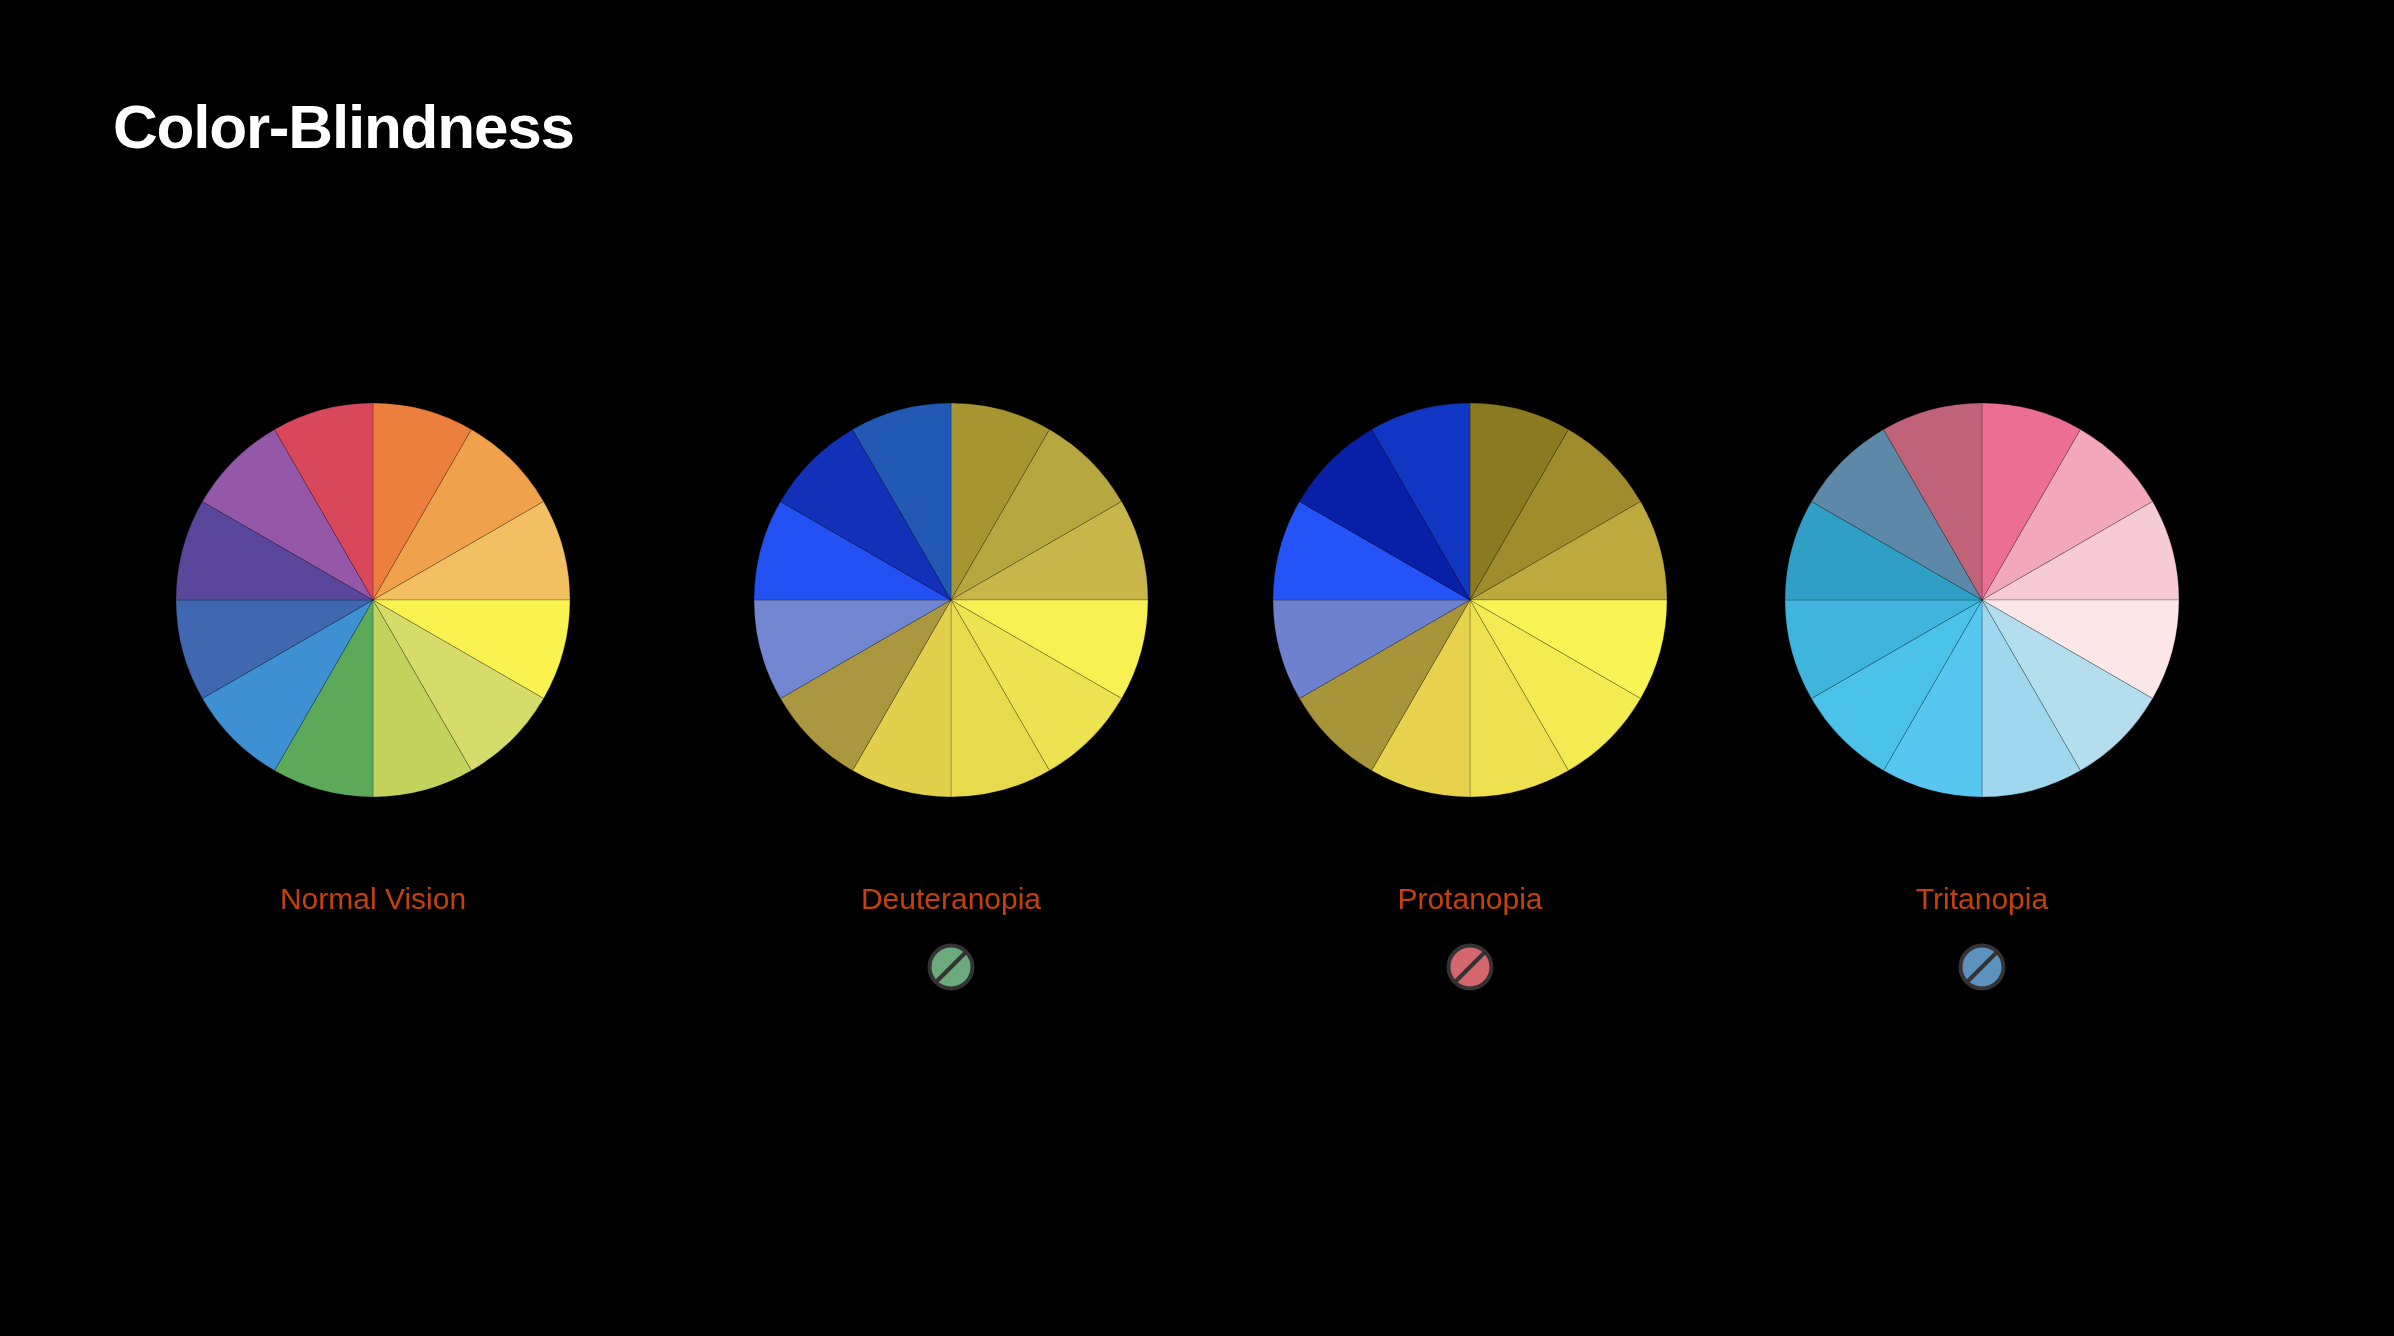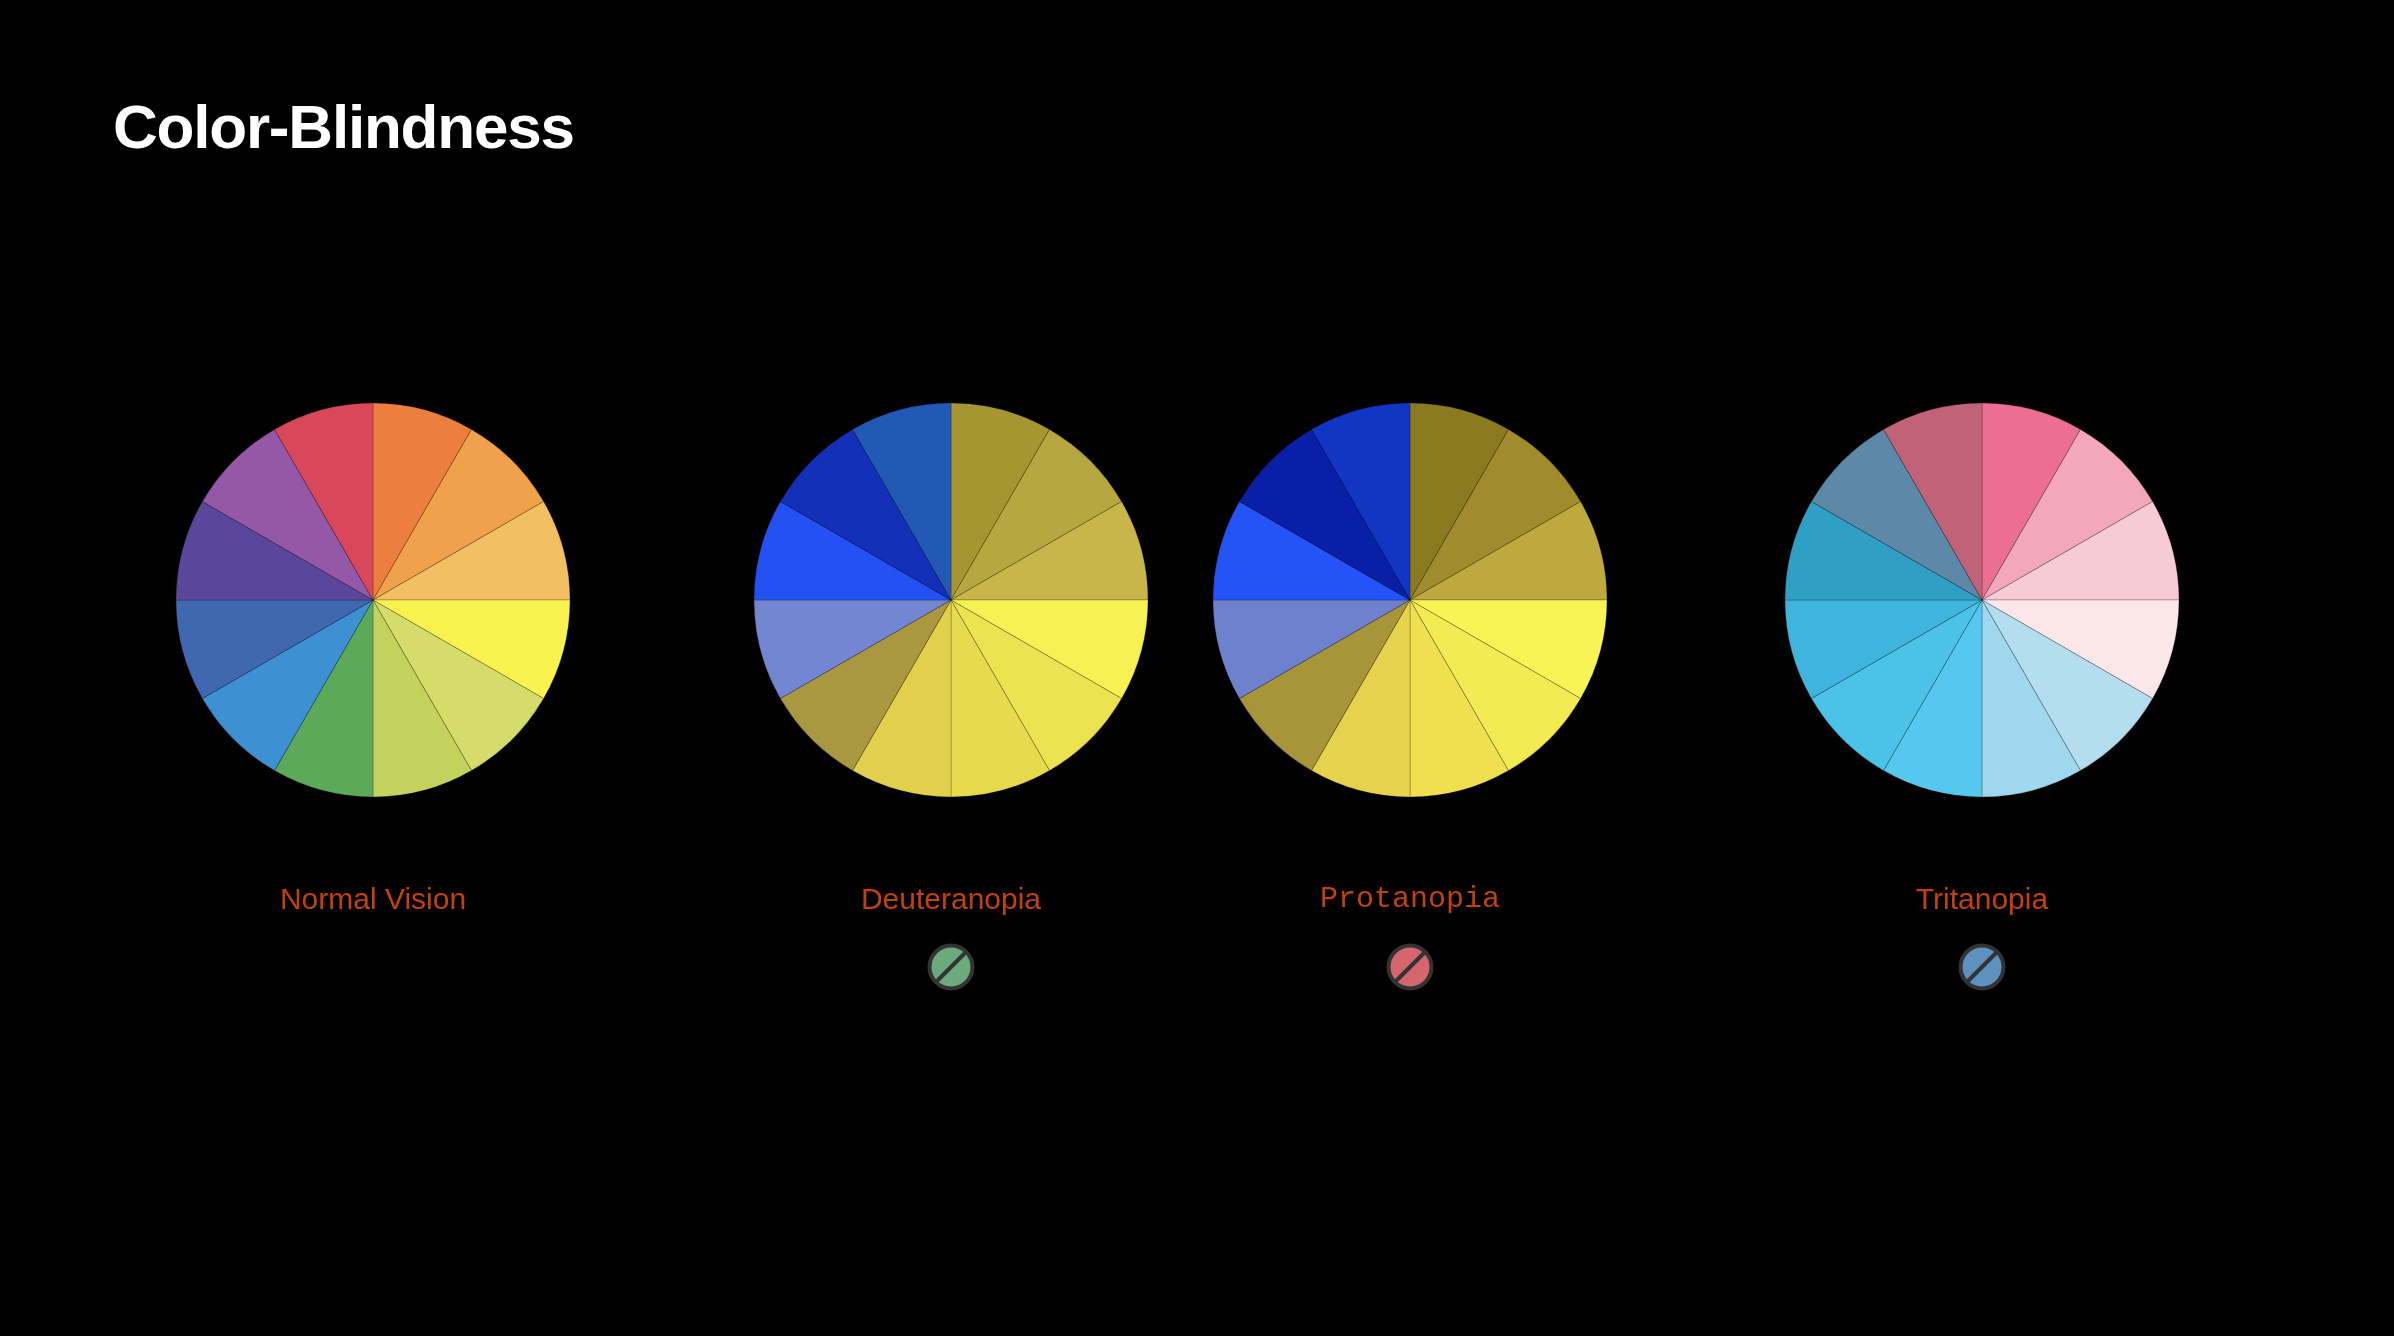--- a/index.html
+++ b/index.html
@@ -128,21 +128,21 @@
       </div>
       <div class="wheel-label">Deuteranopia</div>
       <div class="badge-wrap">
         <svg viewBox="0 0 54 54">
           <circle cx="27" cy="27" r="21" fill="#6BAA7C"></circle>
           <circle cx="27" cy="27" r="21.5" fill="none" stroke="#333333" stroke-width="4"></circle>
           <line x1="12.5" y1="41.5" x2="41.5" y2="12.5" stroke="#333333" stroke-width="4" stroke-linecap="butt"></line>
         </svg>
       </div>
     </div>
-    <div class="wheel-cell" style="left: 1200px; font-family: Liberation Mono, monospace;">
+    <div class="wheel-cell" style="left: 1260px;">
       <div class="wheel-svg-wrap">
         <svg viewBox="0 0 400 400">
           <path d="M 200 200 L 200 3 A 197 197 0 0 1 298.5 29.39299545446559 Z" fill="#8C7A21" stroke="rgba(0,0,0,0.28)" stroke-width="0.8"></path>
           <path d="M 200 200 L 298.5 29.39299545446559 A 197 197 0 0 1 370.60700454553444 101.50000000000001 Z" fill="#A08C2C" stroke="rgba(0,0,0,0.28)" stroke-width="0.8"></path>
           <path d="M 200 200 L 370.60700454553444 101.50000000000001 A 197 197 0 0 1 397 200 Z" fill="#BDA93E" stroke="rgba(0,0,0,0.28)" stroke-width="0.8"></path>
           <path d="M 200 200 L 397 200 A 197 197 0 0 1 370.60700454553444 298.5 Z" fill="#F9F455" stroke="rgba(0,0,0,0.28)" stroke-width="0.8"></path>
           <path d="M 200 200 L 370.60700454553444 298.5 A 197 197 0 0 1 298.5 370.60700454553444 Z" fill="#F4EA51" stroke="rgba(0,0,0,0.28)" stroke-width="0.8"></path>
           <path d="M 200 200 L 298.5 370.60700454553444 A 197 197 0 0 1 200 397 Z" fill="#EFE04F" stroke="rgba(0,0,0,0.28)" stroke-width="0.8"></path>
           <path d="M 200 200 L 200 397 A 197 197 0 0 1 101.50000000000004 370.60700454553444 Z" fill="#E6D24C" stroke="rgba(0,0,0,0.28)" stroke-width="0.8"></path>
           <path d="M 200 200 L 101.50000000000004 370.60700454553444 A 197 197 0 0 1 29.392995454465563 298.5 Z" fill="#A89439" stroke="rgba(0,0,0,0.28)" stroke-width="0.8"></path>

